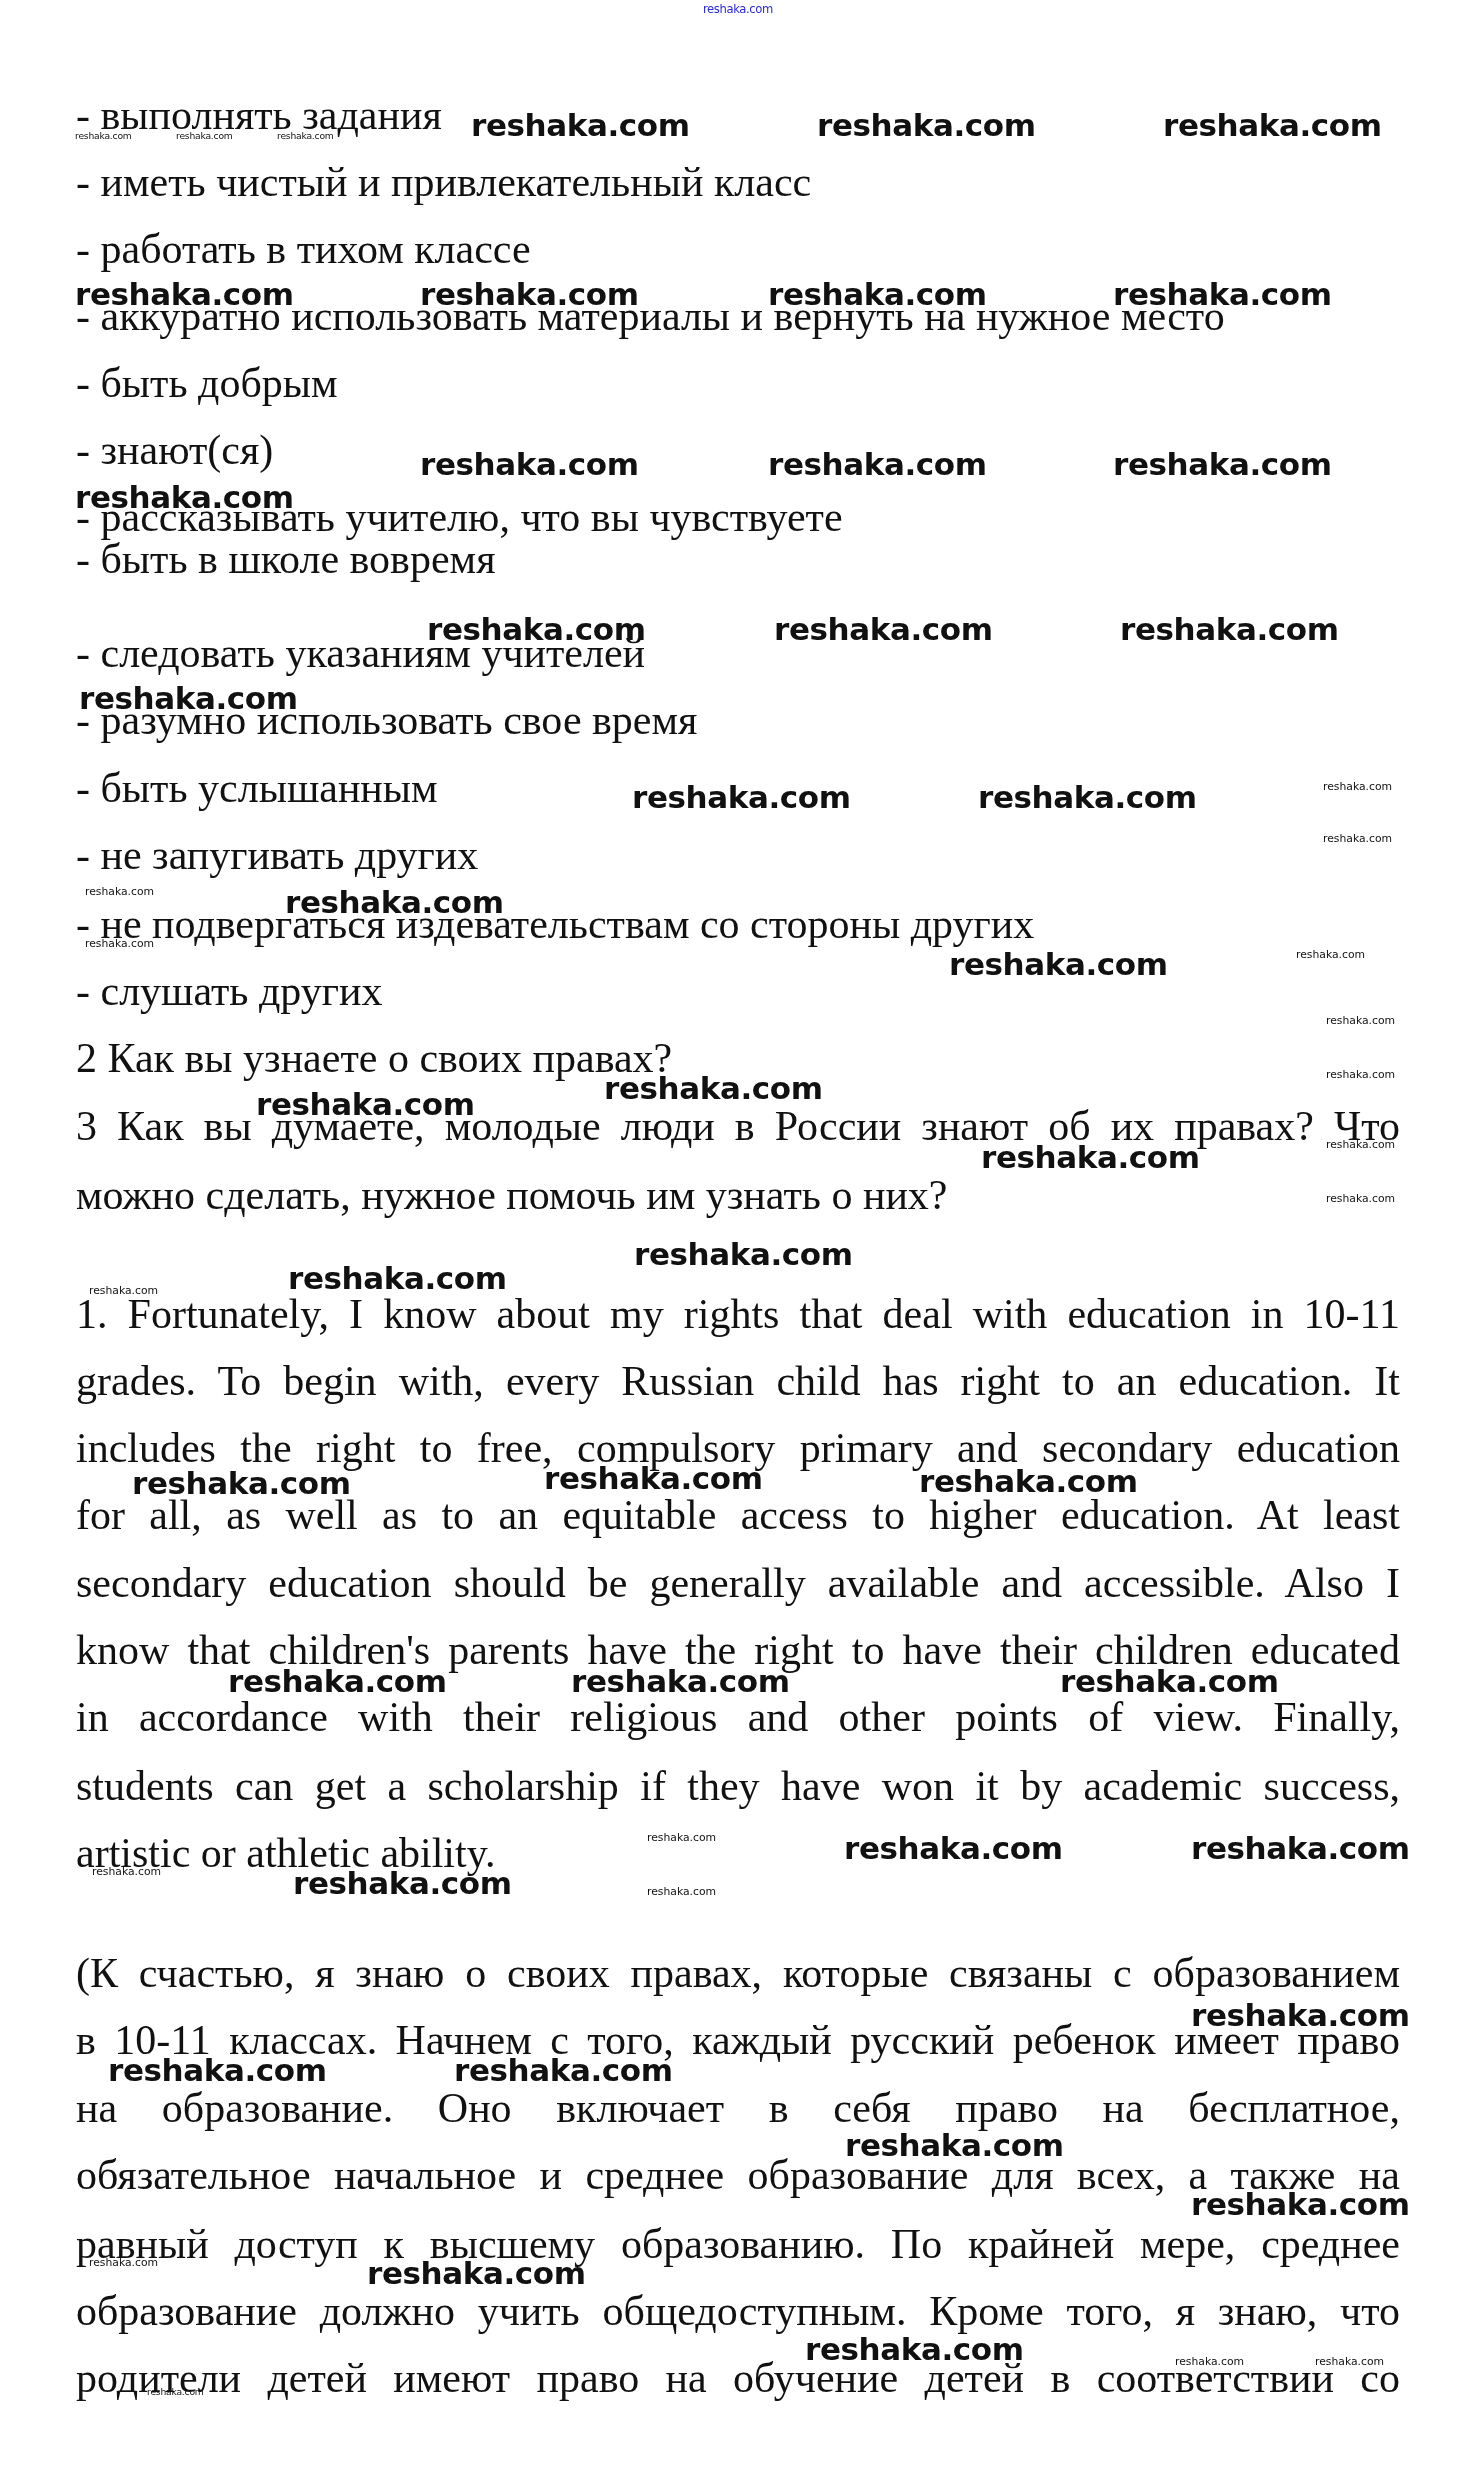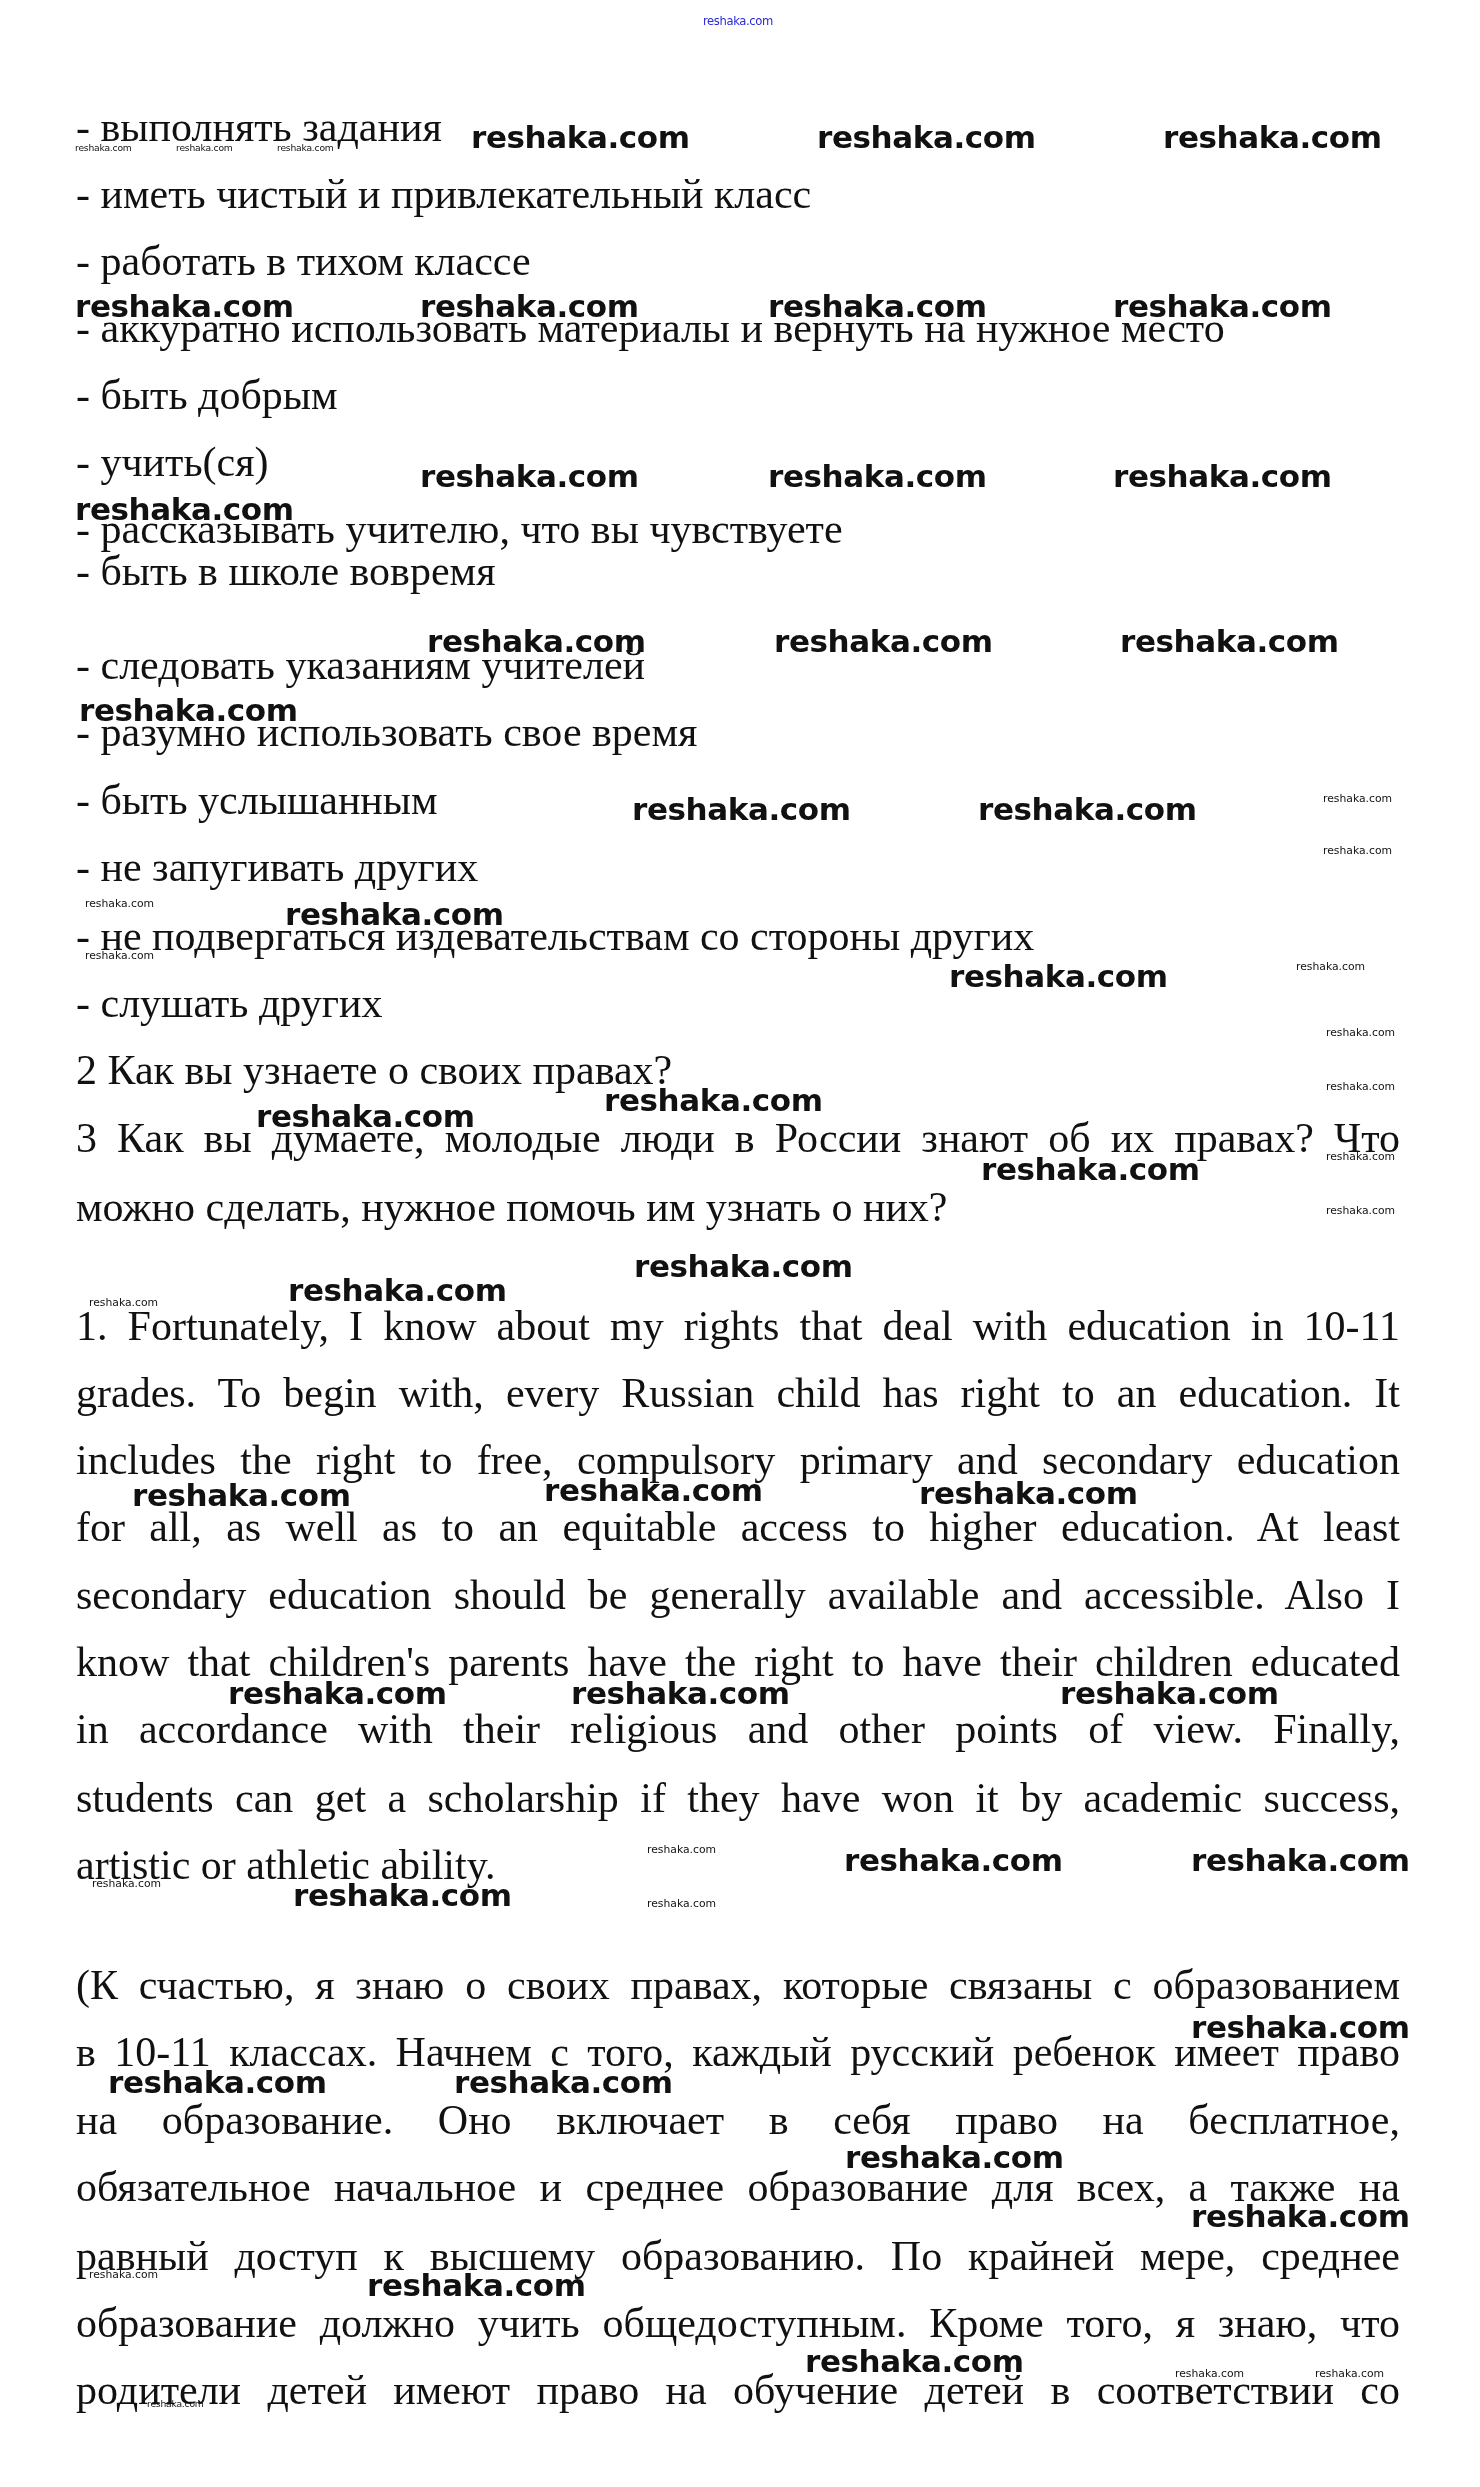--- a/index.html
+++ b/index.html
@@ -1,17 +1,17 @@
 <!DOCTYPE html>
 <html style="font-size:12.3px"><head>
 <meta charset="utf-8">
 <style>
   html, body { margin: 0; padding: 0; background: #ffffff; }
   body { width: 1481px; height: 2487px; position: relative; overflow: hidden; }
-  .page { position: absolute; left: 0; top: 0; width: 1481px; height: 2452px; background: #fff; margin-top: 12px; }
+  .page { position: absolute; left: 0; top: 0; width: 1481px; height: 2452px; background: #fff; }
   .site-header {
     position: absolute; left: 703px; top: 1.5px;
     font-family: "DejaVu Sans", sans-serif; font-size: 11.6px; color: #2a2ad6;
     letter-spacing: -0.4px;
   }
   .line {
     position: absolute; left: 76px; width: 1324px;
     font-family: "Liberation Serif", "DejaVu Serif", serif;
     font-size: 42px; line-height: 46px; color: #111;
     white-space: nowrap;
@@ -32,21 +32,21 @@
 <div class="page">
 
   <div class="site-header">reshaka.com</div>
 
   <div>
     <div class="line" style="top:92px">- выполнять задания</div>
     <div class="line" style="top:159px">- иметь чистый и привлекательный класс</div>
     <div class="line" style="top:226px">- работать в тихом классе</div>
     <div class="line" style="top:293px">- аккуратно использовать материалы и вернуть на нужное место</div>
     <div class="line" style="top:360px">- быть добрым</div>
-    <div class="line" style="top:427px">- учить(ся)</div>
+    <div class="line" style="top:427px">- знают(ся)</div>
     <div class="line" style="top:494px">- рассказывать учителю, что вы чувствуете</div>
     <div class="line" style="top:536px">- быть в школе вовремя</div>
     <div class="line" style="top:630px">- следовать указаниям учителей</div>
     <div class="line" style="top:697px">- разумно использовать свое время</div>
     <div class="line" style="top:765px">- быть услышанным</div>
     <div class="line" style="top:832px">- не запугивать других</div>
     <div class="line" style="top:901px">- не подвергаться издевательствам со стороны других</div>
     <div class="line" style="top:968px">- слушать других</div>
   </div>
 

